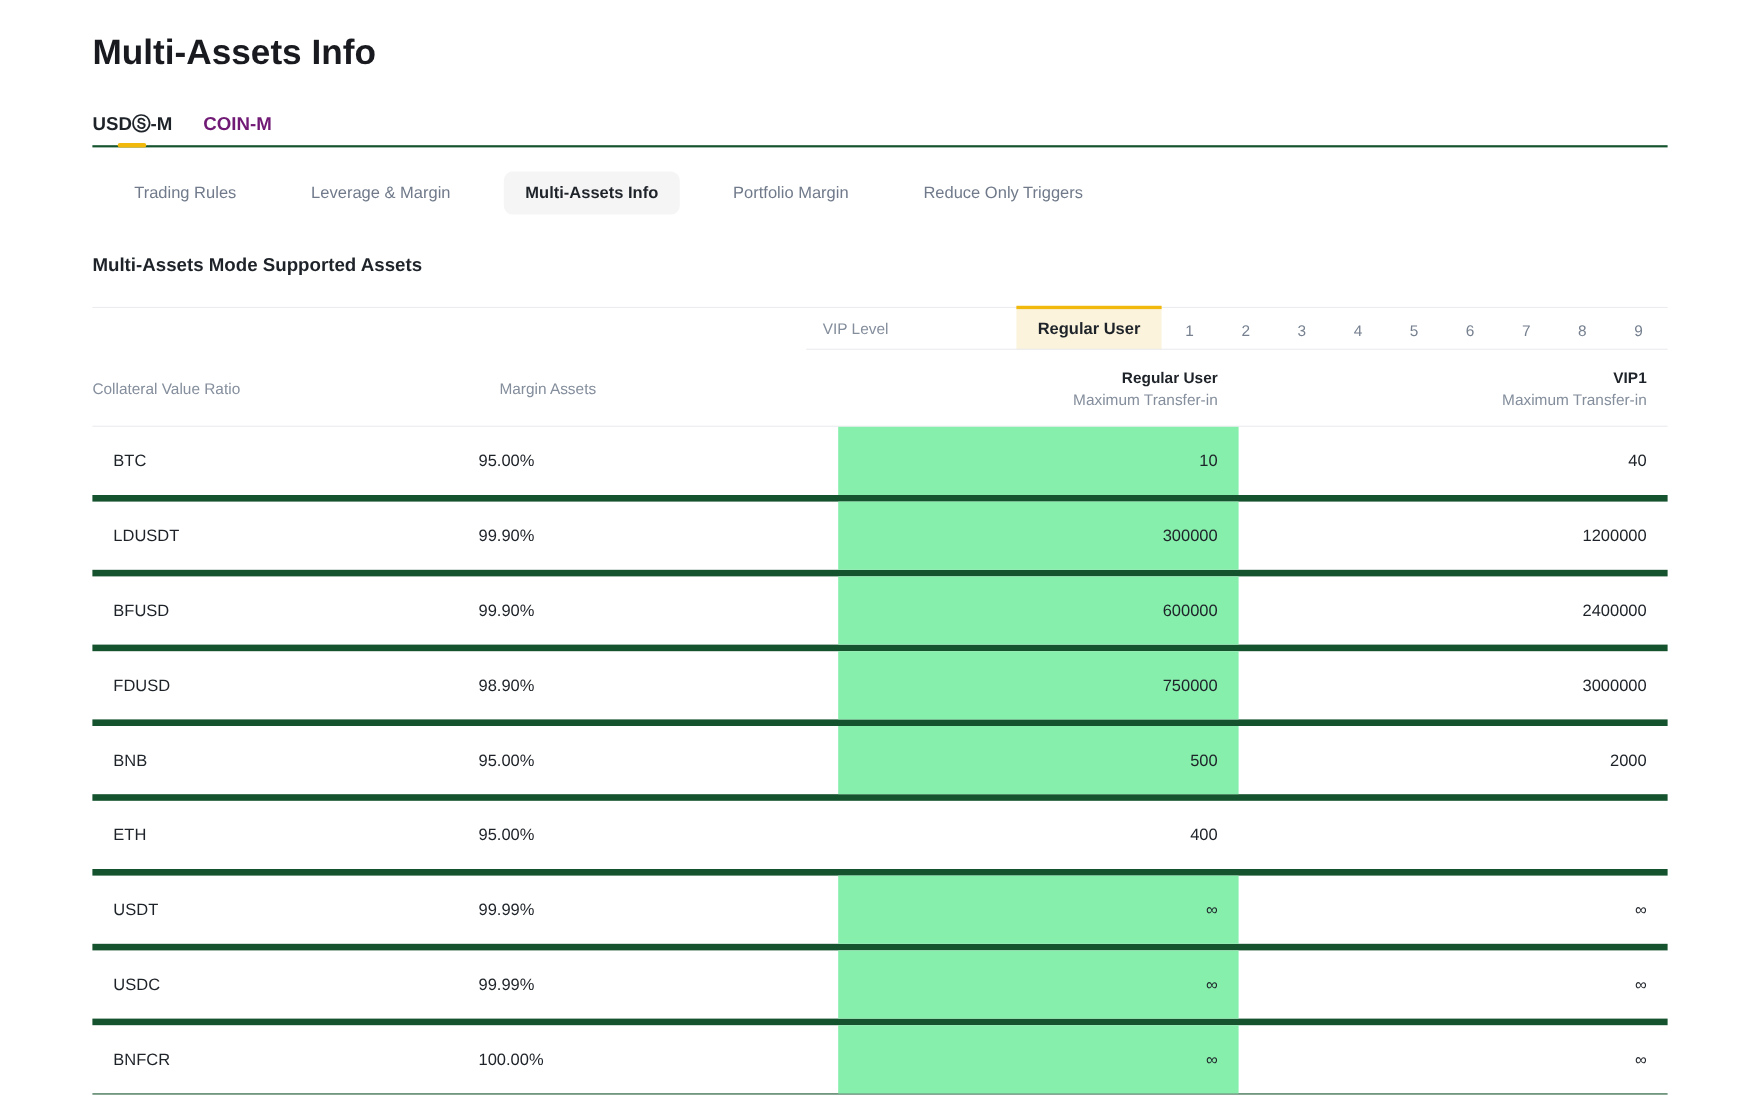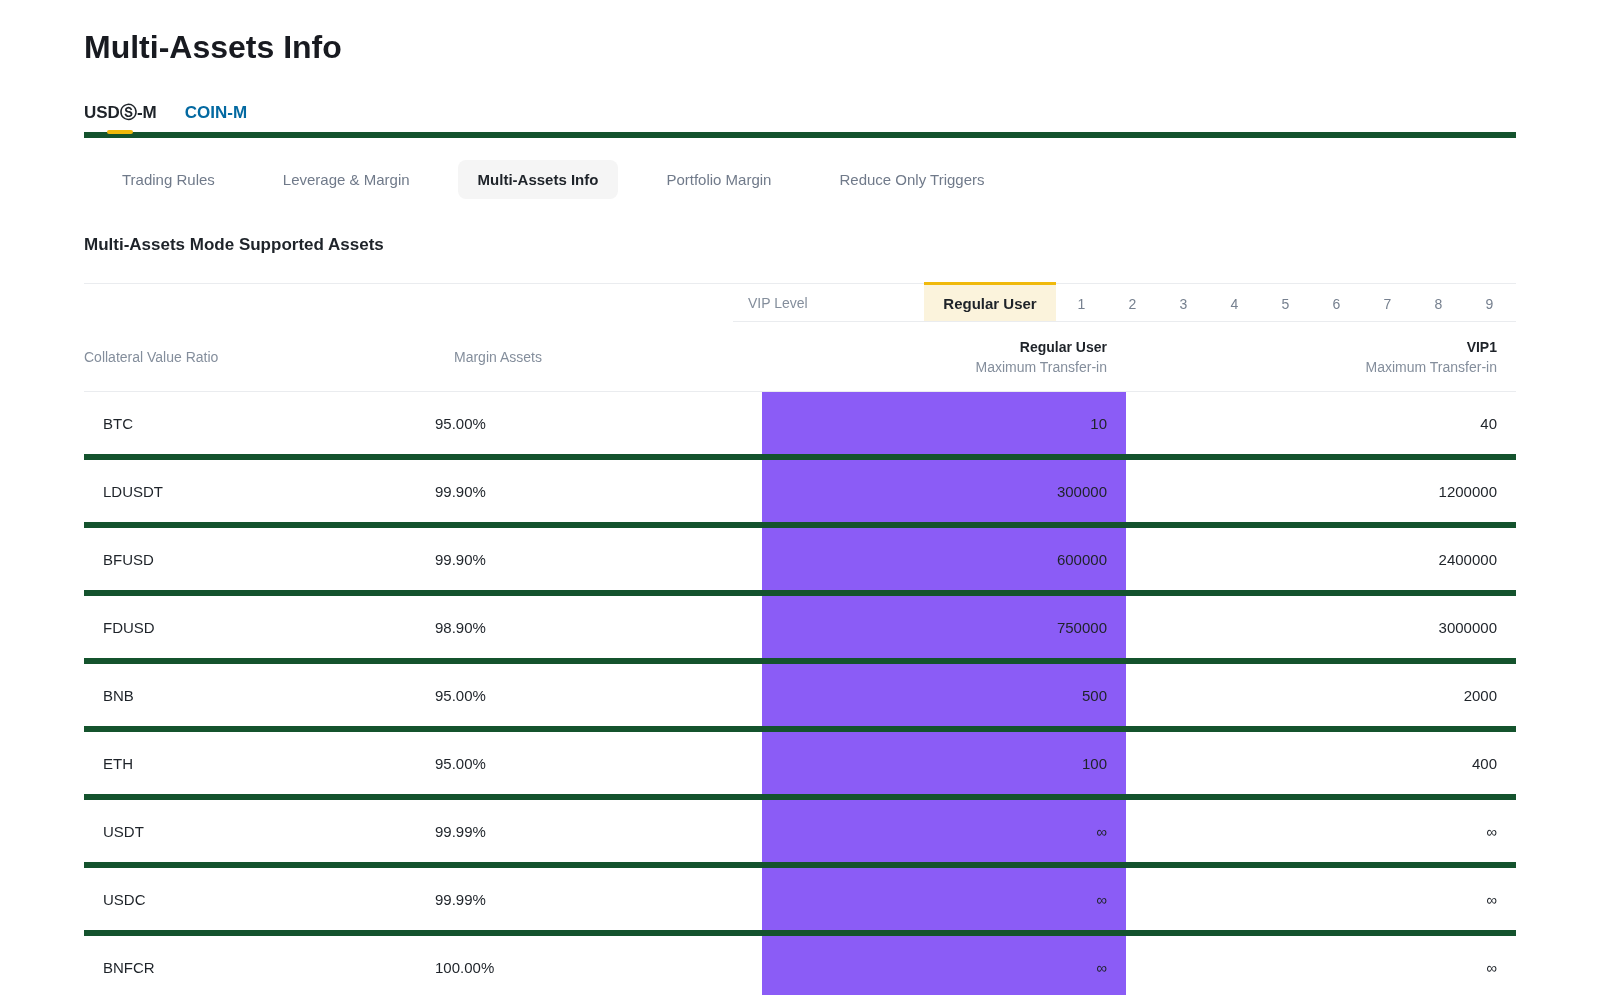--- a/index.html
+++ b/index.html
@@ -14,25 +14,25 @@
   
   .page-title {
     margin: 28px 0 0 0;
     font-size: 32px; line-height: 38px; font-weight: bold; color: #181A20;
   }
 
   
   .market-tabs {
     position: relative; display: flex; gap: 28px;
     margin-top: 37px; padding-bottom: 9px;
-    border-bottom: 6px solid #14532d;
+    border-bottom: 2px solid #14532d;
   }
   .market-tab {
     position: relative; font-size: 17px; font-weight: bold;
-    color: #0369a1; cursor: pointer; line-height: 20px;
+    color: #701a75; cursor: pointer; line-height: 20px;
   }
   .market-tab.active { color: #1E2329; }
   .tab-underline {
     position: absolute; left: 50%; transform: translateX(-50%);
     bottom: -11px; width: 26px; height: 4px; border-radius: 2px;
     background: #F0B90B;
   }
 
   
   .subtabs {
@@ -84,21 +84,21 @@
     display: flex; flex-direction: column; align-items: flex-end; justify-content: center;
     gap: 4px; padding-right: 19px; font-size: 14px;
   }
   .h-title { font-weight: bold; color: #1E2329; }
   .h-sub { color: #848E9C; }
 
   .asset-row { height: 68px; border-bottom: 6px solid #14532d; }
   .cell { display: flex; align-items: center; font-size: 15px; color: #1E2329; }
   .cell.asset { padding-left: 19px; }
   .cell.num { justify-content: flex-end; padding-right: 19px; }
-  .cell.highlight { background: #8b5cf6; margin-left: 29px; }
+  .cell.highlight { background: #86efac; margin-left: 29px; }
 </style>
 </head>
 <body>
 
 <div class="content">
 
   <h1 class="page-title">Multi-Assets Info</h1>
 
   <div class="market-tabs">
     <div class="market-tab active">
@@ -186,21 +186,20 @@
   <div class="asset-row grid4">
     <div class="cell asset">BNB</div>
     <div class="cell">95.00%</div>
     <div class="cell num highlight">500</div>
     <div class="cell num">2000</div>
   </div>
 
   <div class="asset-row grid4">
     <div class="cell asset">ETH</div>
     <div class="cell">95.00%</div>
-    <div class="cell num highlight">100</div>
     <div class="cell num">400</div>
   </div>
 
   <div class="asset-row grid4">
     <div class="cell asset">USDT</div>
     <div class="cell">99.99%</div>
     <div class="cell num highlight">∞</div>
     <div class="cell num">∞</div>
   </div>
 

